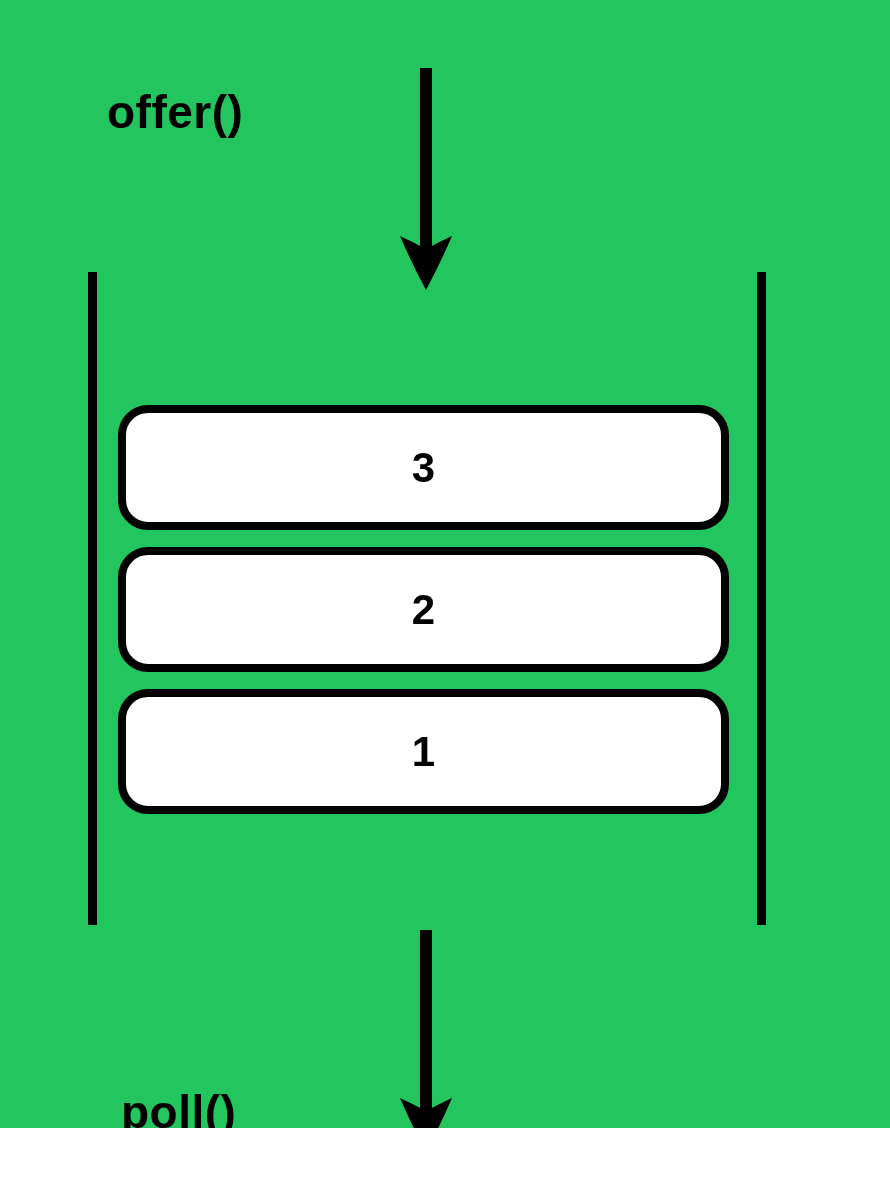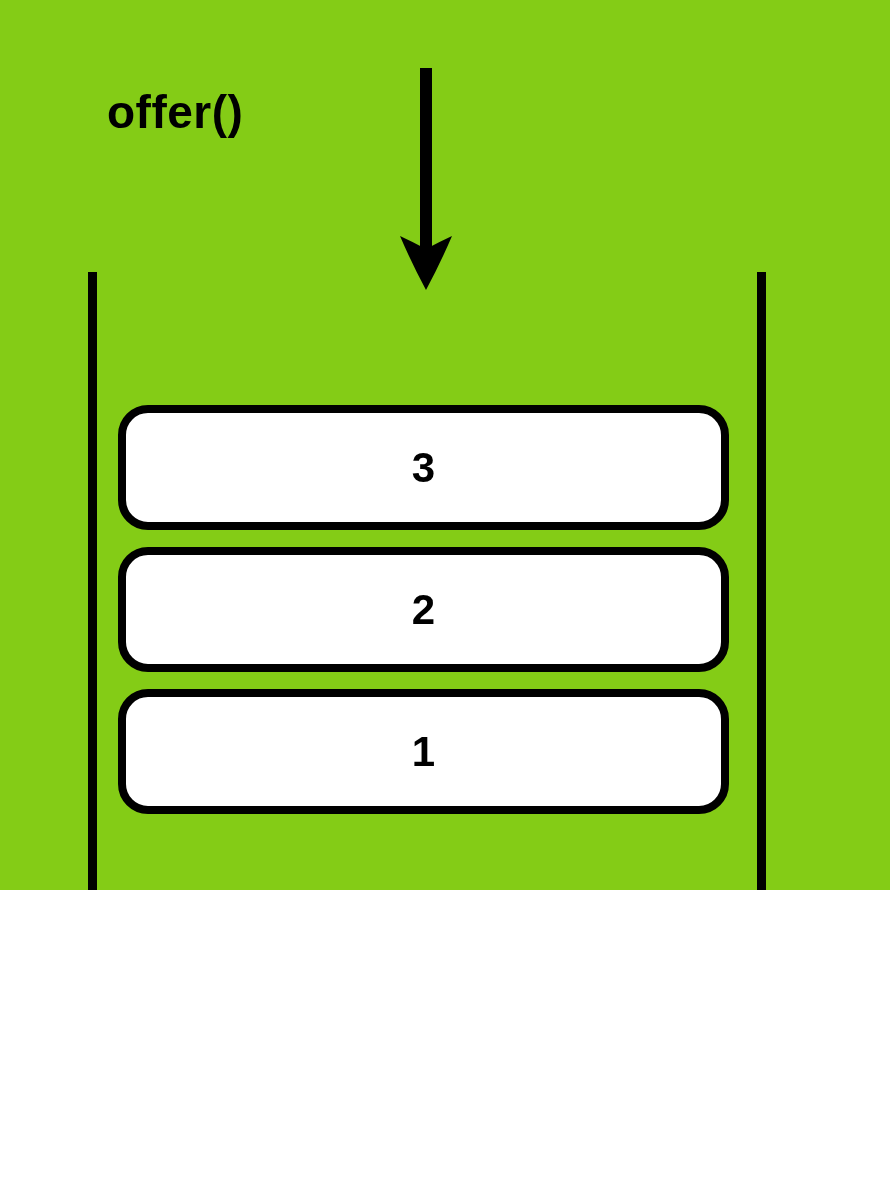--- a/index.html
+++ b/index.html
@@ -3,22 +3,22 @@
 <meta charset="utf-8">
 <style>
   html, body {
     margin: 0;
     padding: 0;
     background: #ffffff;
   }
   .canvas {
     position: relative;
     width: 890px;
-    height: 890px;
-    background: #84cc16;
+    height: 1128px;
+    background: #22c55e;
     font-family: "Liberation Sans", sans-serif;
     overflow: hidden;
   }
   .op-label {
     position: absolute;
     font-weight: 700;
     font-size: 46px;
     line-height: 1.15;
     color: #000000;
     letter-spacing: 0.5px;
@@ -96,14 +96,15 @@
     <div class="queue-item">
       <span class="queue-item-value">1</span>
     </div>
   </div>
 
   <svg class="arrow arrow-bottom" viewBox="0 0 52 222" aria-hidden="true">
     <rect x="20" y="0" width="12" height="185" fill="#000000"></rect>
     <path d="M0,168 Q13,174 26,181 Q39,174 52,168 Q40,196 26,222 Q12,196 0,168 Z" fill="#000000"></path>
   </svg>
 
+  <div class="op-label poll-label">poll()</div>
 
 </div>
 
 </body></html>

